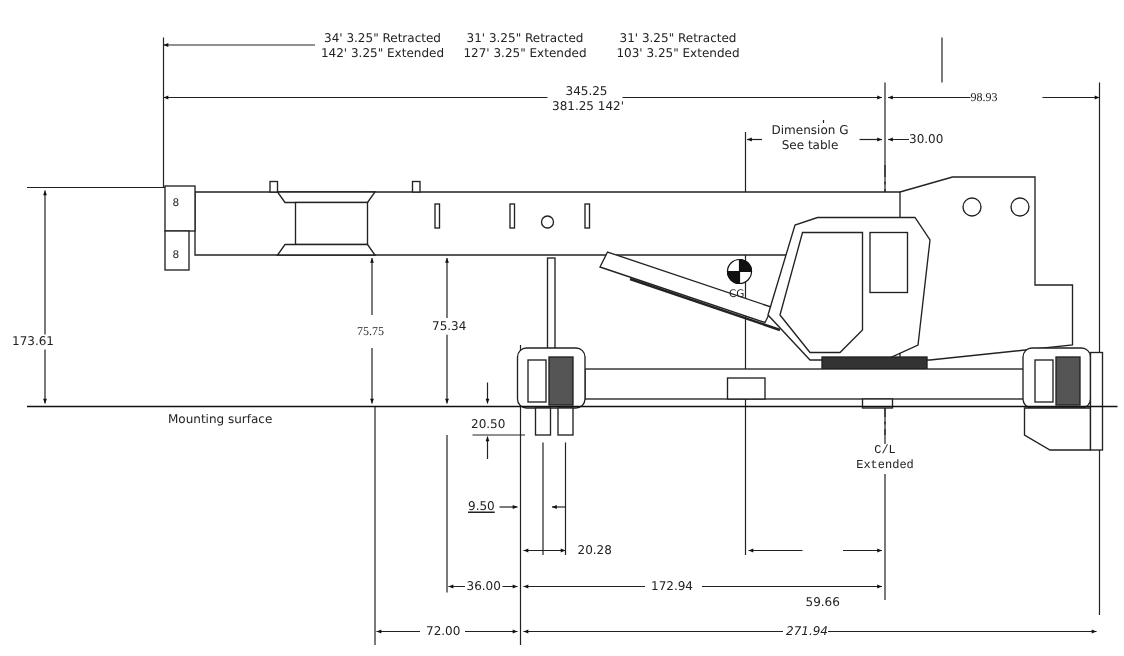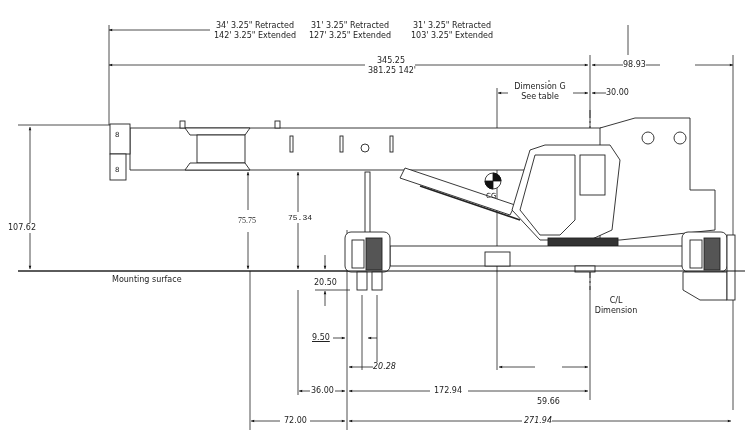--- a/index.html
+++ b/index.html
@@ -134,35 +134,35 @@
 </div>
 <div class="lbl c" style="left:402px;top:21px;width:100px;">
   <div>31' 3.25" Retracted</div>
   <div>103' 3.25" Extended</div>
 </div>
 
 <div class="lbl c" style="left:368px;top:56px;width:46px;">
   <div>345.25</div>
   <div>381.25 142'</div>
 </div>
-<div class="lbl" style="left:623px;top:60px;">98.93</div>
+<div class="lbl" style="left:647px;top:60px;font-family:Liberation Serif, serif;">98.93</div>
 <div class="lbl c" style="left:508px;top:82px;width:64px;">
   <div>Dimension G</div>
   <div>See table</div>
 </div>
 <div class="lbl" style="left:606px;top:88px;">30.00</div>
-<div class="lbl" style="left:8px;top:223px;">107.62</div>
+<div class="lbl" style="left:8px;top:223px;">173.61</div>
 <div class="lbl" style="left:238px;top:216px;font-family:Liberation Serif, serif;">75.75</div>
-<div class="lbl" style="left:288px;top:213px;font-family:Liberation Mono, monospace;">75.34</div>
+<div class="lbl" style="left:288px;top:213px;">75.34</div>
 <div class="lbl" style="left:112px;top:275px;background:transparent;text-align:center;">Mounting surface</div>
 <div class="lbl" style="left:314px;top:278px;">20.50</div>
-<div class="lbl c" style="left:592px;top:296px;width:48px;">
+<div class="lbl c" style="left:566px;top:296px;width:48px;font-family:Liberation Mono, monospace;">
   <div>C/L</div>
-  <div>Dimension</div>
+  <div>Extended</div>
 </div>
 <div class="lbl" style="left:312px;top:333px;text-decoration:underline;">9.50</div>
-<div class="lbl" style="left:373px;top:362px;font-style:italic;">20.28</div>
+<div class="lbl" style="left:385px;top:362px;">20.28</div>
 <div class="lbl" style="left:537px;top:362px;margin-top:35px;">59.66</div>
 <div class="lbl" style="left:311px;top:386px;">36.00</div>
 <div class="lbl" style="left:434px;top:386px;">172.94</div>
 <div class="lbl" style="left:284px;top:416px;">72.00</div>
 <div class="lbl" style="left:524px;top:416px;font-style:italic;">271.94</div>
 <div class="lbl" style="left:486px;top:191px;font-size:7px;background:transparent;text-align:center;">CG</div>
 
 </body></html>

